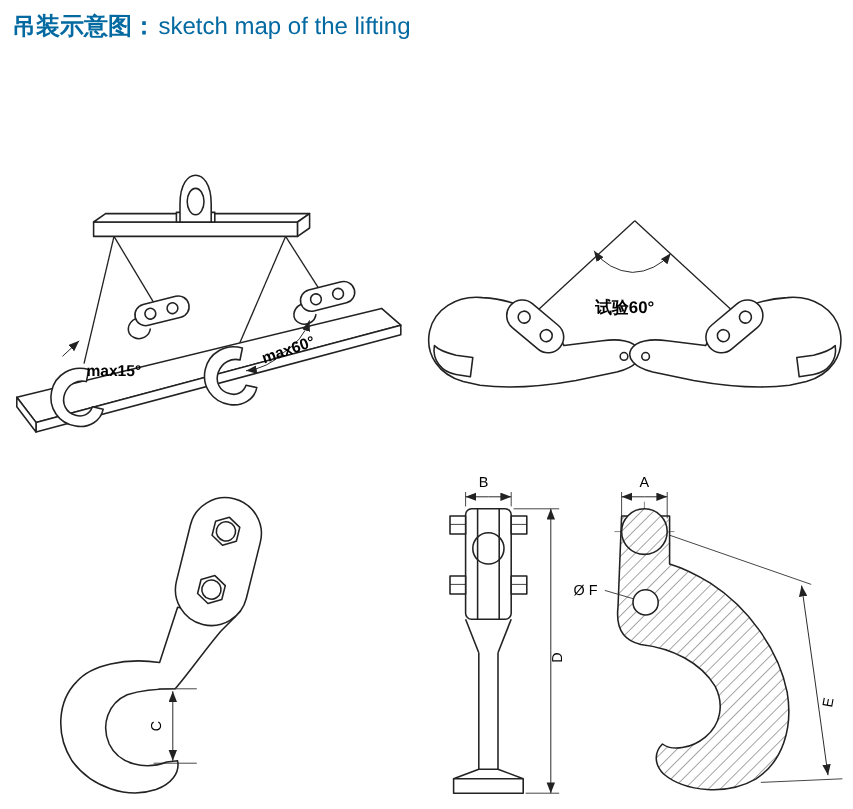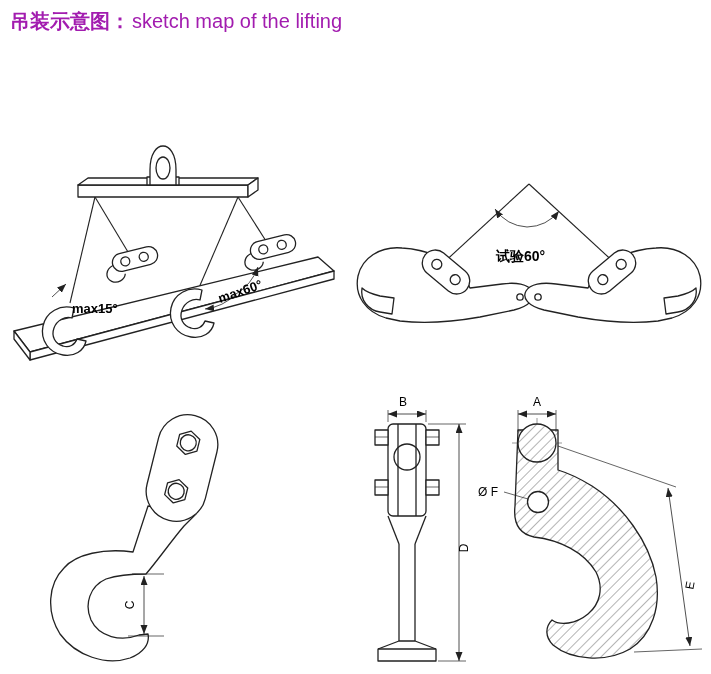--- a/index.html
+++ b/index.html
@@ -1,19 +1,19 @@
 <!DOCTYPE html>
 <html><head>
 <meta charset="utf-8">
 <style>
   *{box-sizing:border-box}
   html,body{margin:0;padding:0}
   body{width:711px;height:674px;background:#ffffff;position:relative;overflow:hidden;
        font-family:"Liberation Sans",sans-serif;}
-  .title{position:absolute;left:10px;top:8px;font-size:20px;color:#a21caf;white-space:nowrap}
+  .title{position:absolute;left:10px;top:8px;font-size:20px;color:#0369a1;white-space:nowrap}
   .title .cn{font-weight:bold}
   .title .en{font-weight:500;margin-left:2px}
   svg.sheet{position:absolute;left:0;top:0}
   .outline{fill:#ffffff;stroke:#222;stroke-width:1.3;stroke-linejoin:round}
   .nofill{fill:none;stroke:#222;stroke-width:1.3;stroke-linejoin:round}
   .sling{fill:none;stroke:#222;stroke-width:1.1}
   .dim{fill:none;stroke:#222;stroke-width:0.8}
   .ext{fill:none;stroke:#222;stroke-width:0.7}
   .cl{fill:none;stroke:#555;stroke-width:0.6;stroke-dasharray:6 3}
   text{fill:#000}

